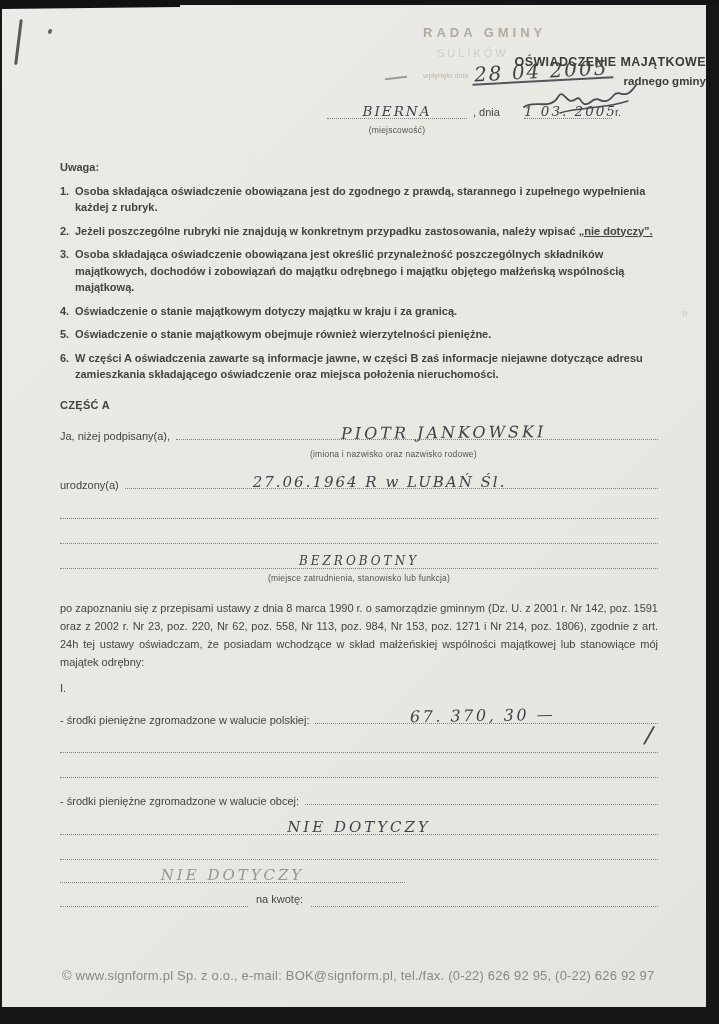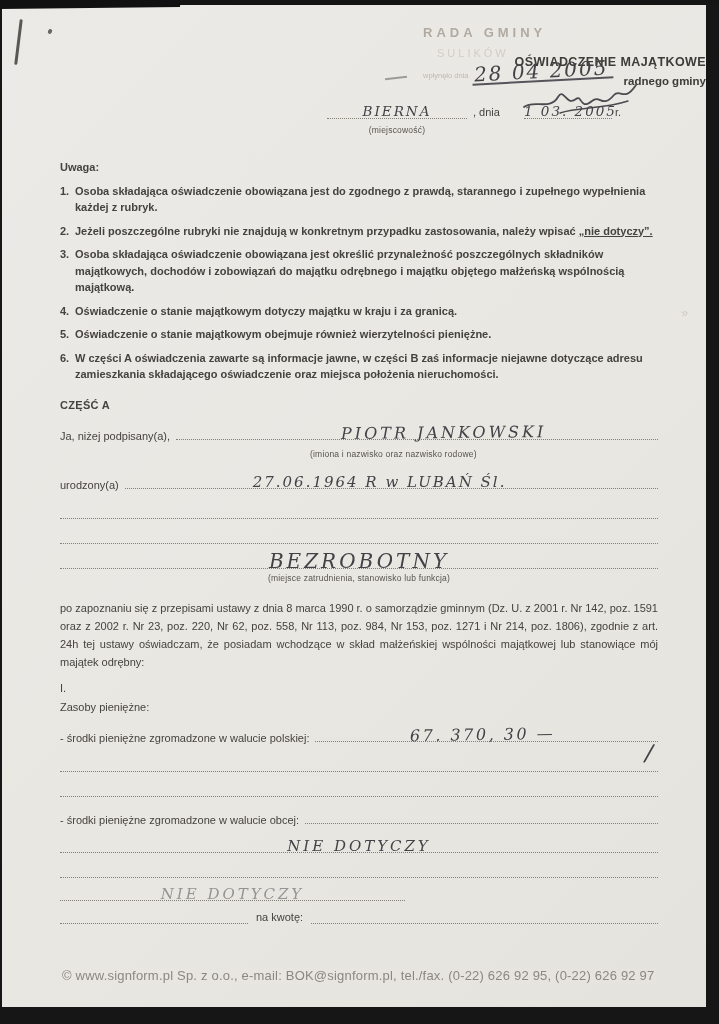--- a/index.html
+++ b/index.html
@@ -58,35 +58,35 @@
 
   
   .section-head{font-weight:bold;margin-top:14px;letter-spacing:.3px;}
   .field{display:flex;align-items:baseline;margin-top:12px;}
   .fill{flex:1;position:relative;border-bottom:1.5px dotted #827f78;height:14px;margin-left:6px;}
   .fill .hw{position:absolute;bottom:-2px;white-space:nowrap;}
   .hw-name{left:165px;font-size:16px;letter-spacing:3px;transform:rotate(-.5deg);}
   .hw-born{left:128px;font-size:15px;letter-spacing:2px;}
   .cap-name{margin:1px 0 0 250px;}
   .dl-row{border-bottom:1.5px dotted #827f78;height:24px;position:relative;}
-  .hw-center{position:absolute;left:0;right:0;bottom:-2px;text-align:center;font-size:20px;letter-spacing:3px;}
+  .hw-center{position:absolute;left:0;right:0;bottom:-2px;text-align:center;font-size:12px;letter-spacing:3px;}
   .cap-center{text-align:center;margin-top:1px;}
 
   .paragraph{margin-top:13px;text-align:justify;line-height:18px;}
 
   .roman{margin-top:9px;}
   .sub-head{margin-top:2px;}
 
   .hw-amount{left:95px;font-size:16px;letter-spacing:2.5px;transform:rotate(-1deg);}
   .slash{position:absolute;left:330px;top:18px;font-size:24px;color:#434247;transform:rotate(12deg);font-family:"DejaVu Serif",serif;z-index:2;}
   .hw-nd{font-size:15px;letter-spacing:3px;}
   .faded-label{opacity:.5;}
   .faint .hw-center{opacity:.5;filter:blur(.4px);}
   .dl-partial{width:345px;border-bottom:1.5px dotted #827f78;height:22px;position:relative;}
-  .kwota-row{display:flex;align-items:flex-start;margin-top:8px;}
+  .kwota-row{display:flex;align-items:flex-end;margin-top:8px;}
   .kwota-left{flex:0 0 188px;border-bottom:1.5px dotted #827f78;height:14px;}
   .kwota-label{margin:0 8px;}
   .kwota-right{flex:1;border-bottom:1.5px dotted #827f78;height:14px;}
 
   .footer{position:absolute;left:60px;top:963px;font-size:13px;color:#8b8780;letter-spacing:.2px;}
 
   .edge-top{position:absolute;left:0;top:0;width:719px;height:5px;background:#141414;}
   .edge-corner{position:absolute;left:0;top:0;width:180px;height:9px;background:#111;transform:rotate(-.6deg);transform-origin:left top;}
 </style>
 </head>
@@ -181,21 +181,20 @@
       <div class="dl-row"></div>
 
       <div class="dl-row">
         <span class="hw hw-center">BEZROBOTNY</span>
       </div>
       <div class="caption cap-center">(miejsce zatrudnienia, stanowisko lub funkcja)</div>
 
       <div class="paragraph">po zapoznaniu się z przepisami ustawy z dnia 8 marca 1990 r. o samorządzie gminnym (Dz. U. z 2001 r. Nr 142, poz. 1591 oraz z 2002 r. Nr 23, poz. 220, Nr 62, poz. 558, Nr 113, poz. 984, Nr 153, poz. 1271 i Nr 214, poz. 1806), zgodnie z art. 24h tej ustawy oświadczam, że posiadam wchodzące w skład małżeńskiej wspólności majątkowej lub stanowiące mój majątek odrębny:</div>
 
       <div class="roman">I.</div>
-      <div class="sub-head">Zasoby pieniężne:</div>
 
       <div class="field">
         <span>- środki pieniężne zgromadzone w walucie polskiej:</span>
         <span class="fill">
           <span class="hw hw-amount">67. 370, 30 —</span>
           <span class="slash">/</span>
         </span>
       </div>
       <div class="dl-row"></div>
       <div class="dl-row"></div>

